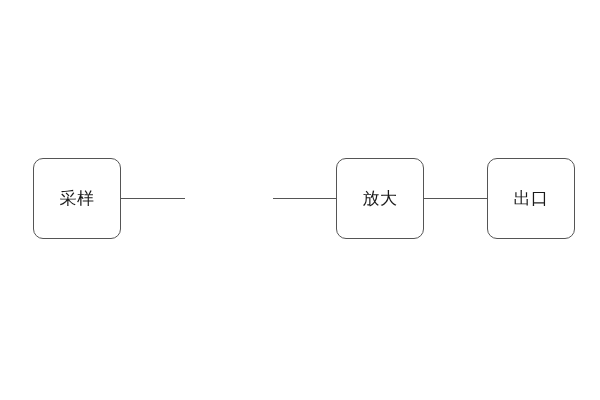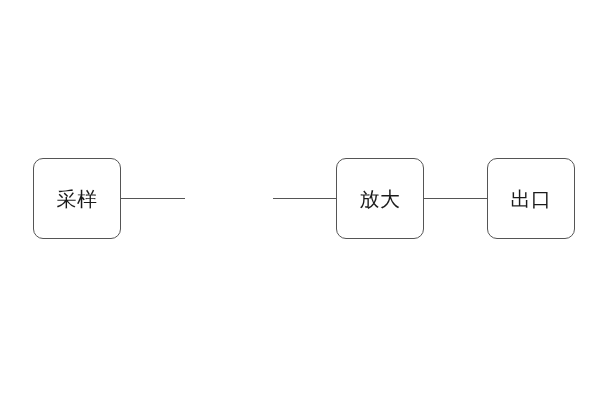--- a/index.html
+++ b/index.html
@@ -36,21 +36,21 @@
     border: 1.5px solid #555555;
     border-radius: 10px;
     background: #ffffff;
     display: flex;
     align-items: center;
     justify-content: center;
     z-index: 2;
   }
   .node-label {
     font-family: "DejaVu Sans", "Liberation Sans", sans-serif;
-    font-size: 20px;
+    font-size: 17px;
     line-height: 1;
     color: #1a1a1a;
     letter-spacing: 0.5px;
     white-space: nowrap;
     user-select: none;
   }
   .connector {
     position: absolute;
     top: 40px;
     height: 0;

